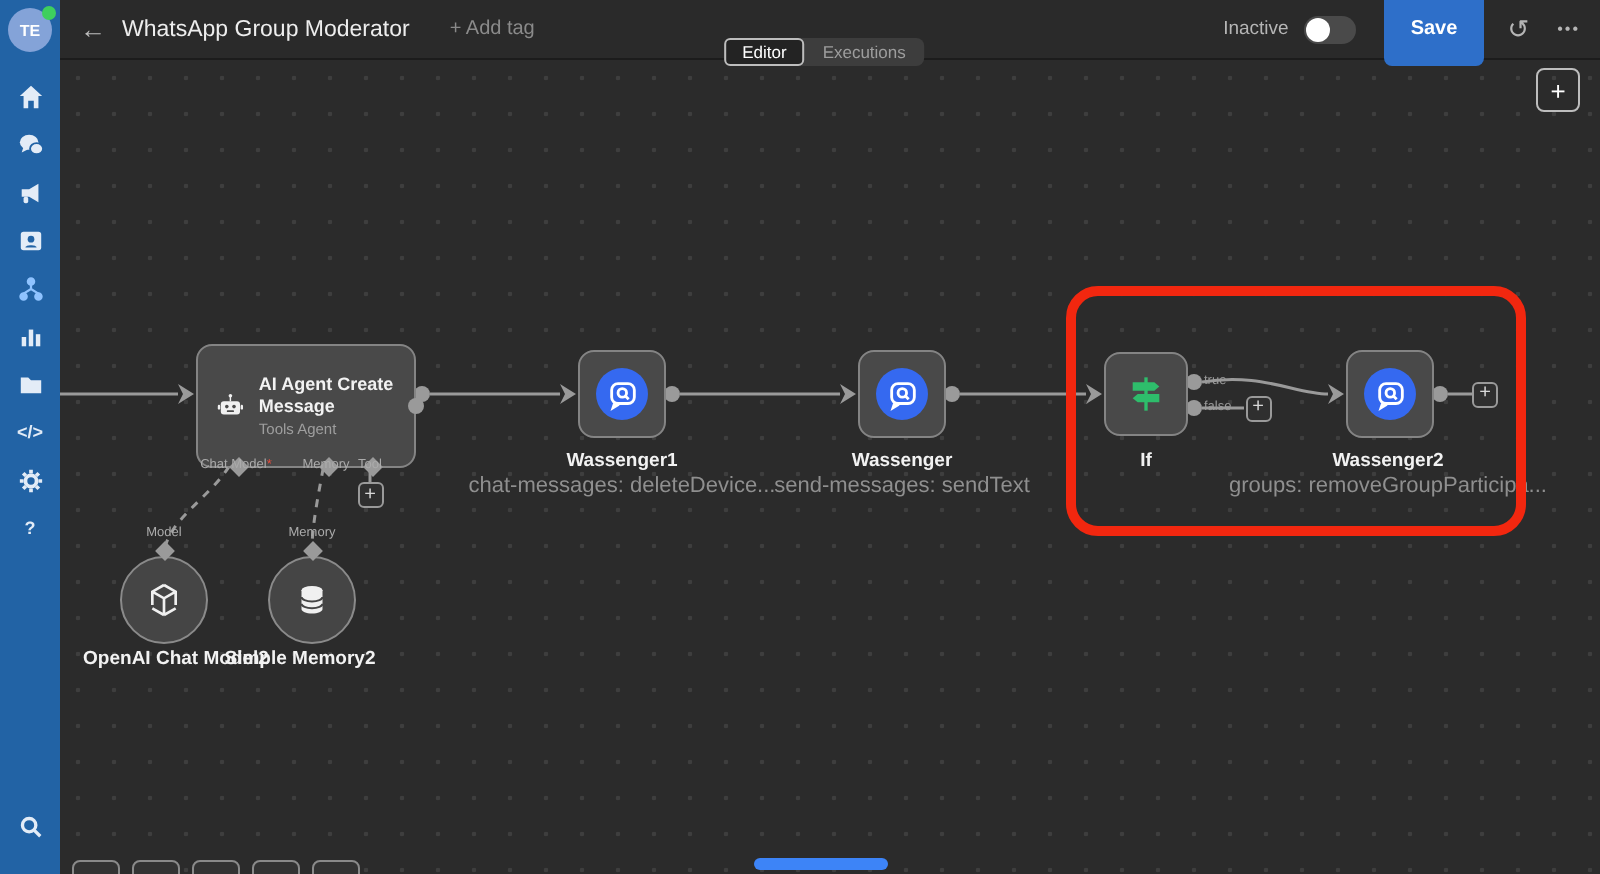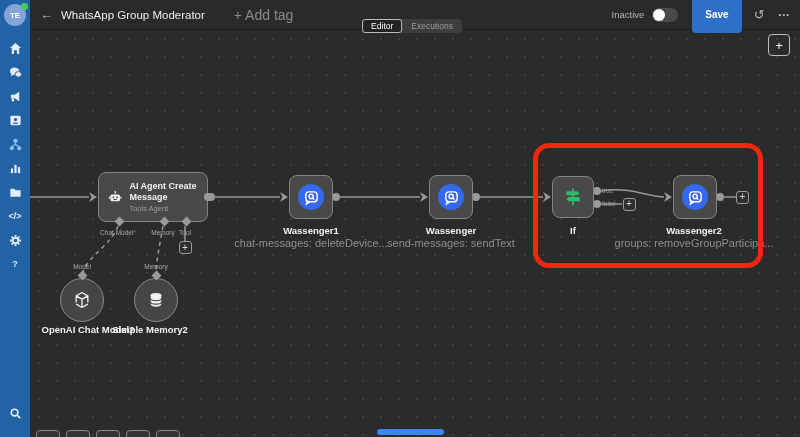--- a/index.html
+++ b/index.html
@@ -21,21 +21,21 @@
   .side-ic svg { display:block; }
   .side-ic.active { color:#8fc3ff; }
   #search-ic { margin-top:auto; margin-bottom:12px; }
 
   
   #topbar { position:absolute; left:30px; top:0; right:0; height:30px;
             background:#2a2a2a; border-bottom:1px solid #1c1c1c; z-index:20;
             display:flex; align-items:center; padding:0 10px; gap:8px; }
   #back-btn { color:#bdbdbd; font-size:13px; }
   #wf-title { color:#ededed; font-size:11.5px; font-weight:normal; }
-  #add-tag { color:#8a8a8a; font-size:14px; margin-left:21px; }
+  #add-tag { color:#8a8a8a; font-size:10px; margin-left:12px; }
   #topbar .spacer { flex:1; }
   #inactive-label { color:#b5b5b5; font-size:9.5px; }
   #toggle { width:26px; height:14px; border-radius:7px; background:#4a4a4a;
             position:relative; margin-right:6px; }
   #toggle-knob { position:absolute; left:1px; top:1px; width:12px; height:12px;
                  border-radius:50%; background:#fff; }
   #save-btn { background:#2e6fc9; color:#fff; font-size:10px; font-weight:bold;
               border:none; border-radius:4px; padding:13px 13px; }
   #history-btn { color:#b5b5b5; font-size:13px; margin-left:4px; }
   #more-btn { color:#b5b5b5; font-size:8px; letter-spacing:1px; margin-left:6px; }
@@ -86,21 +86,21 @@
                   border:1.5px solid #bdbdbd; border-radius:4px; color:#fff;
                   font-size:13px; display:flex; align-items:center;
                   justify-content:center; background:transparent; z-index:5; }
 
   .ctl-btn { position:absolute; top:400px; width:24px; height:20px;
              border:1px solid #8a8a8a; border-radius:4px; background:#333;
              z-index:5; }
   #hscrollbar { position:absolute; left:347px; top:399px; width:67px; height:6px;
                 background:#3d84f7; border-radius:3px; z-index:5; }
 
-  #ai-node { left:68px; top:142px; width:110px; height:50px; display:flex;
+  #ai-node { left:68px; top:142px; width:110px; height:62px; display:flex;
              align-items:center; padding-left:9px; gap:7px; }
   #ai-node .t1 { color:#f2f2f2; font-size:9px; font-weight:bold; line-height:1.2; }
   #ai-node .t2 { color:#9e9e9e; font-size:7.5px; margin-top:2px; }
   .out-dot { position:absolute; right:-5px; top:50%; margin-top:-4px; width:8px;
              height:8px; border-radius:50%; background:#9a9a9a; }
 </style>
 </head>
 <body>
 
 <div id="sidebar">

